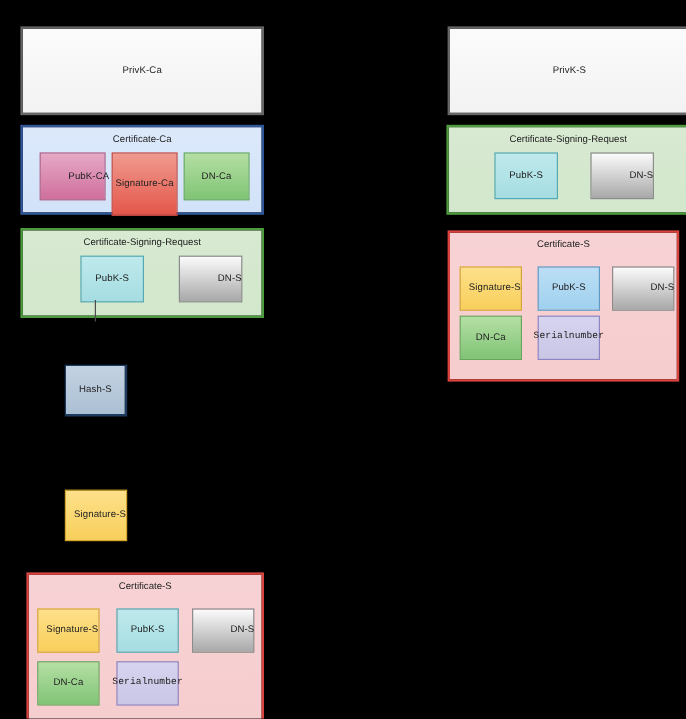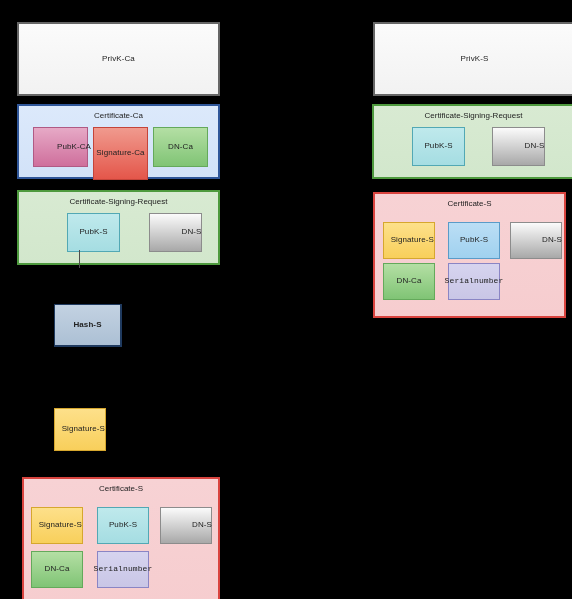--- a/index.html
+++ b/index.html
@@ -143,21 +143,21 @@
     <div class="node bx-pubks-cyan" style="left:48px; top:21px; width:53px; height:39px;">
       <span>PubK-S</span>
     </div>
     <div class="node bx-dns" style="left:130px; top:21px; width:53px; height:39px;">
       <span>DN-S</span>
     </div>
   </div>
 
   <div class="connector" style="left:79px; top:250px; height:18px;"></div>
 
-  <div class="node bx-hash" style="left:54px; top:304px; width:68px; height:43px;font-weight:bold;">
+  <div class="node bx-hash" style="left:54px; top:304px; width:52px; height:43px;">
     <span>Hash-S</span>
   </div>
 
   <div class="node bx-sigs" style="left:54px; top:408px; width:52px; height:43px;">
     <span>Signature-S</span>
   </div>
 
   <div class="group grp-cert-s" style="left:22px; top:477px; width:198px; height:128px;">
     <div class="group-label">Certificate-S</div>
     <div class="node bx-sigs" style="left:7px; top:28px; width:52px; height:37px;">

